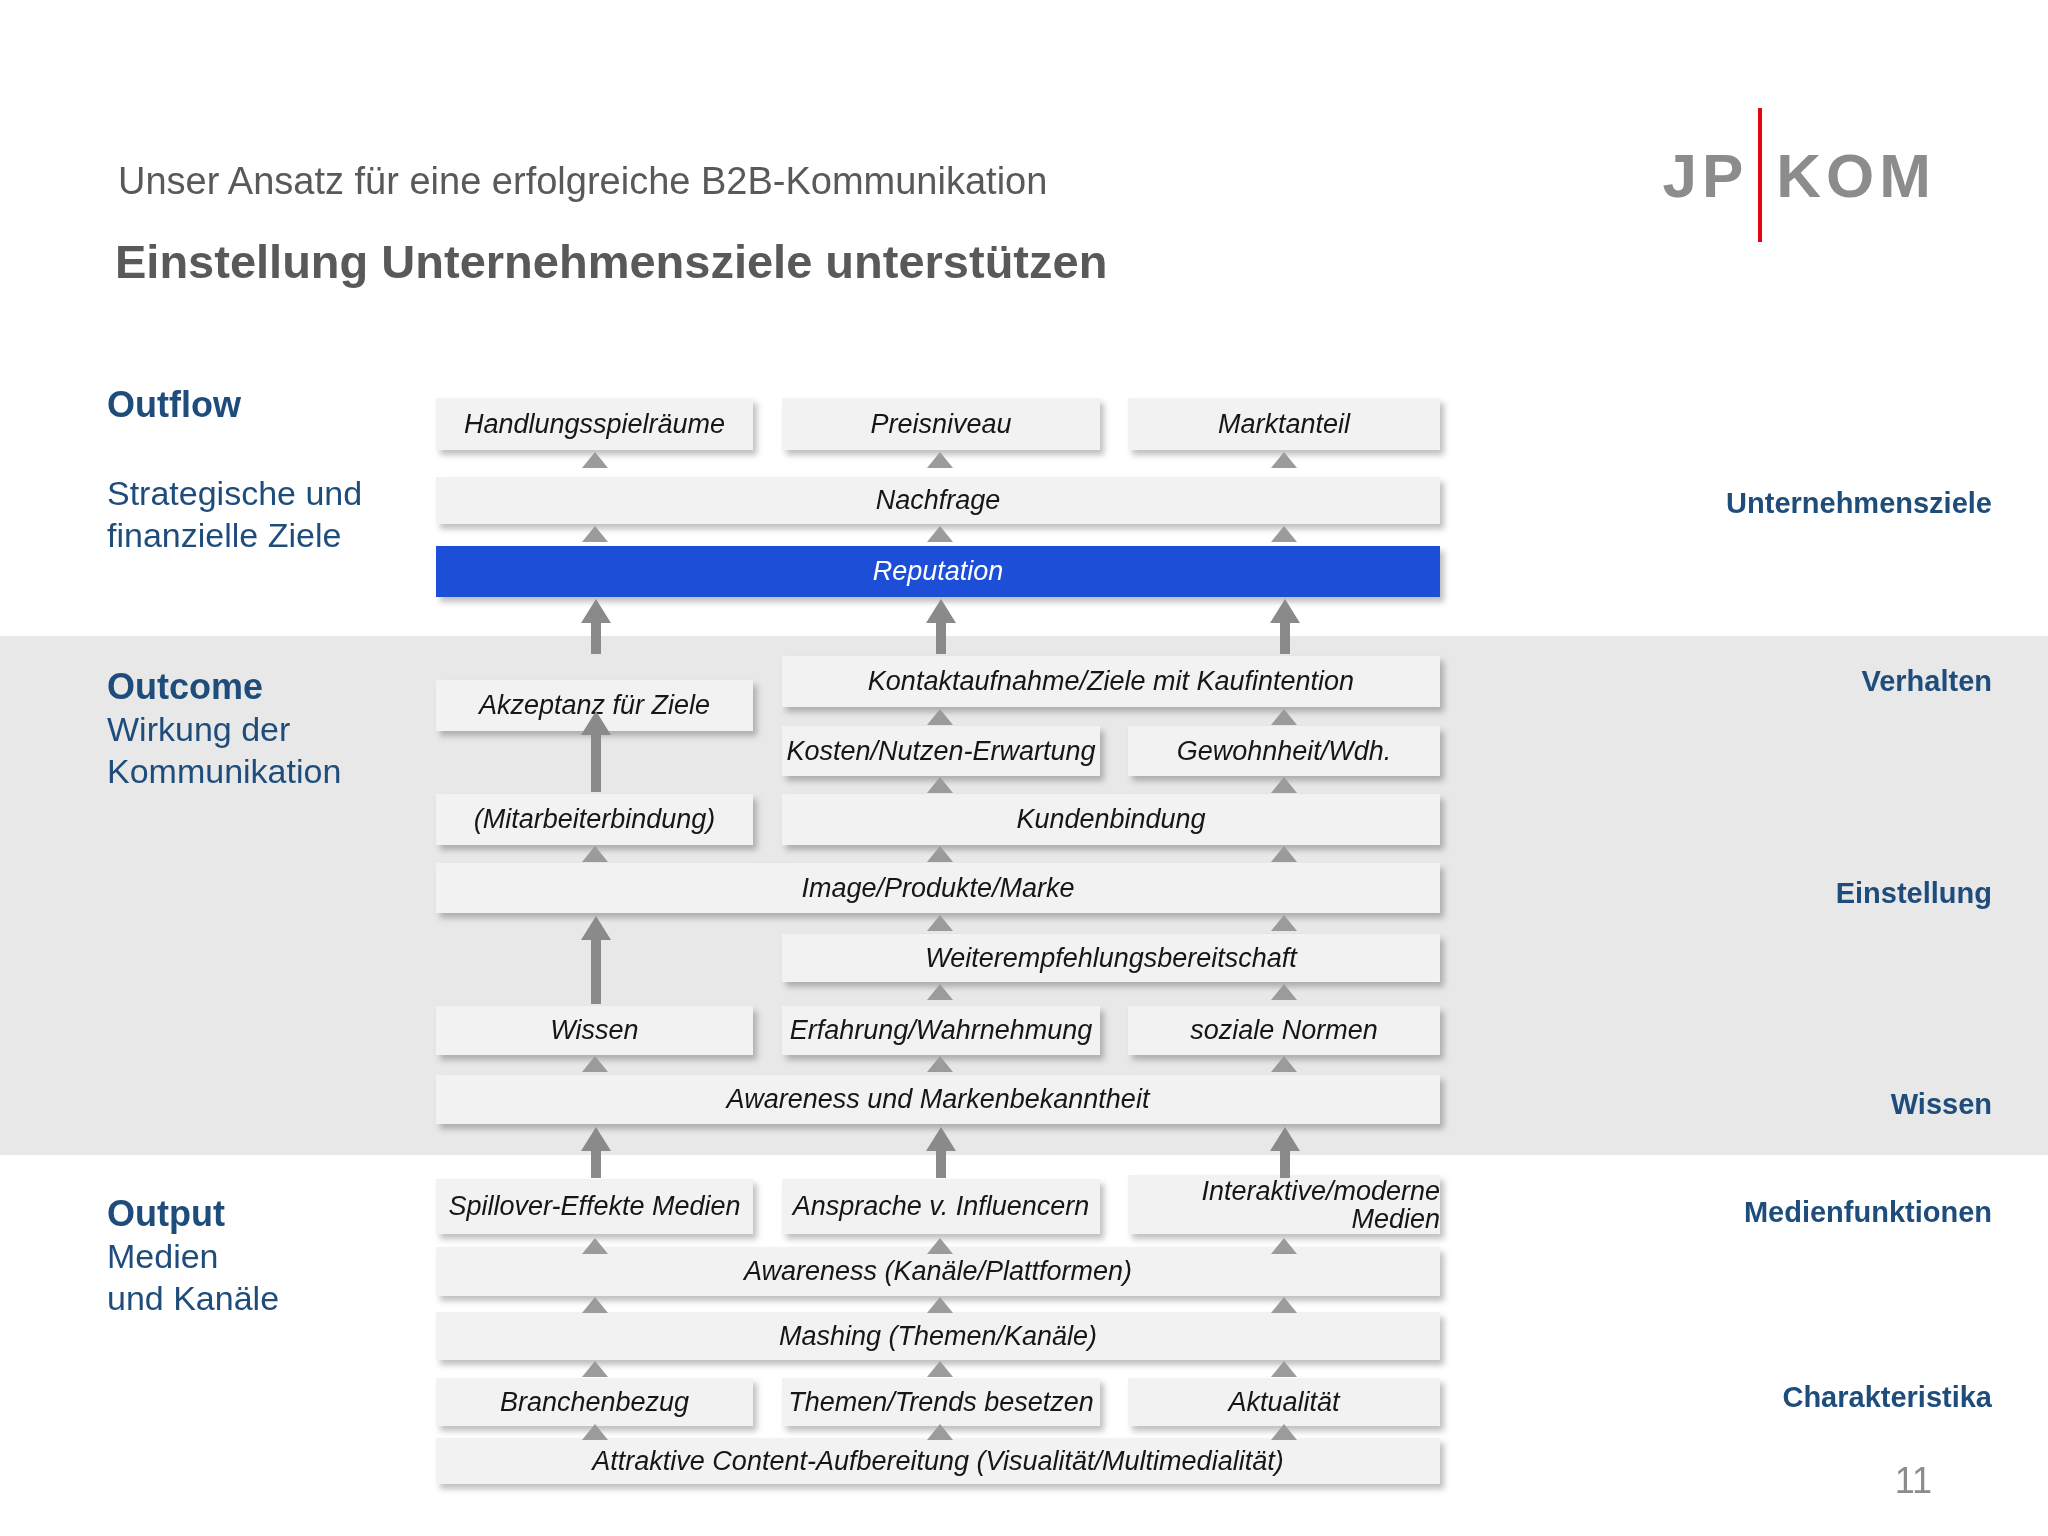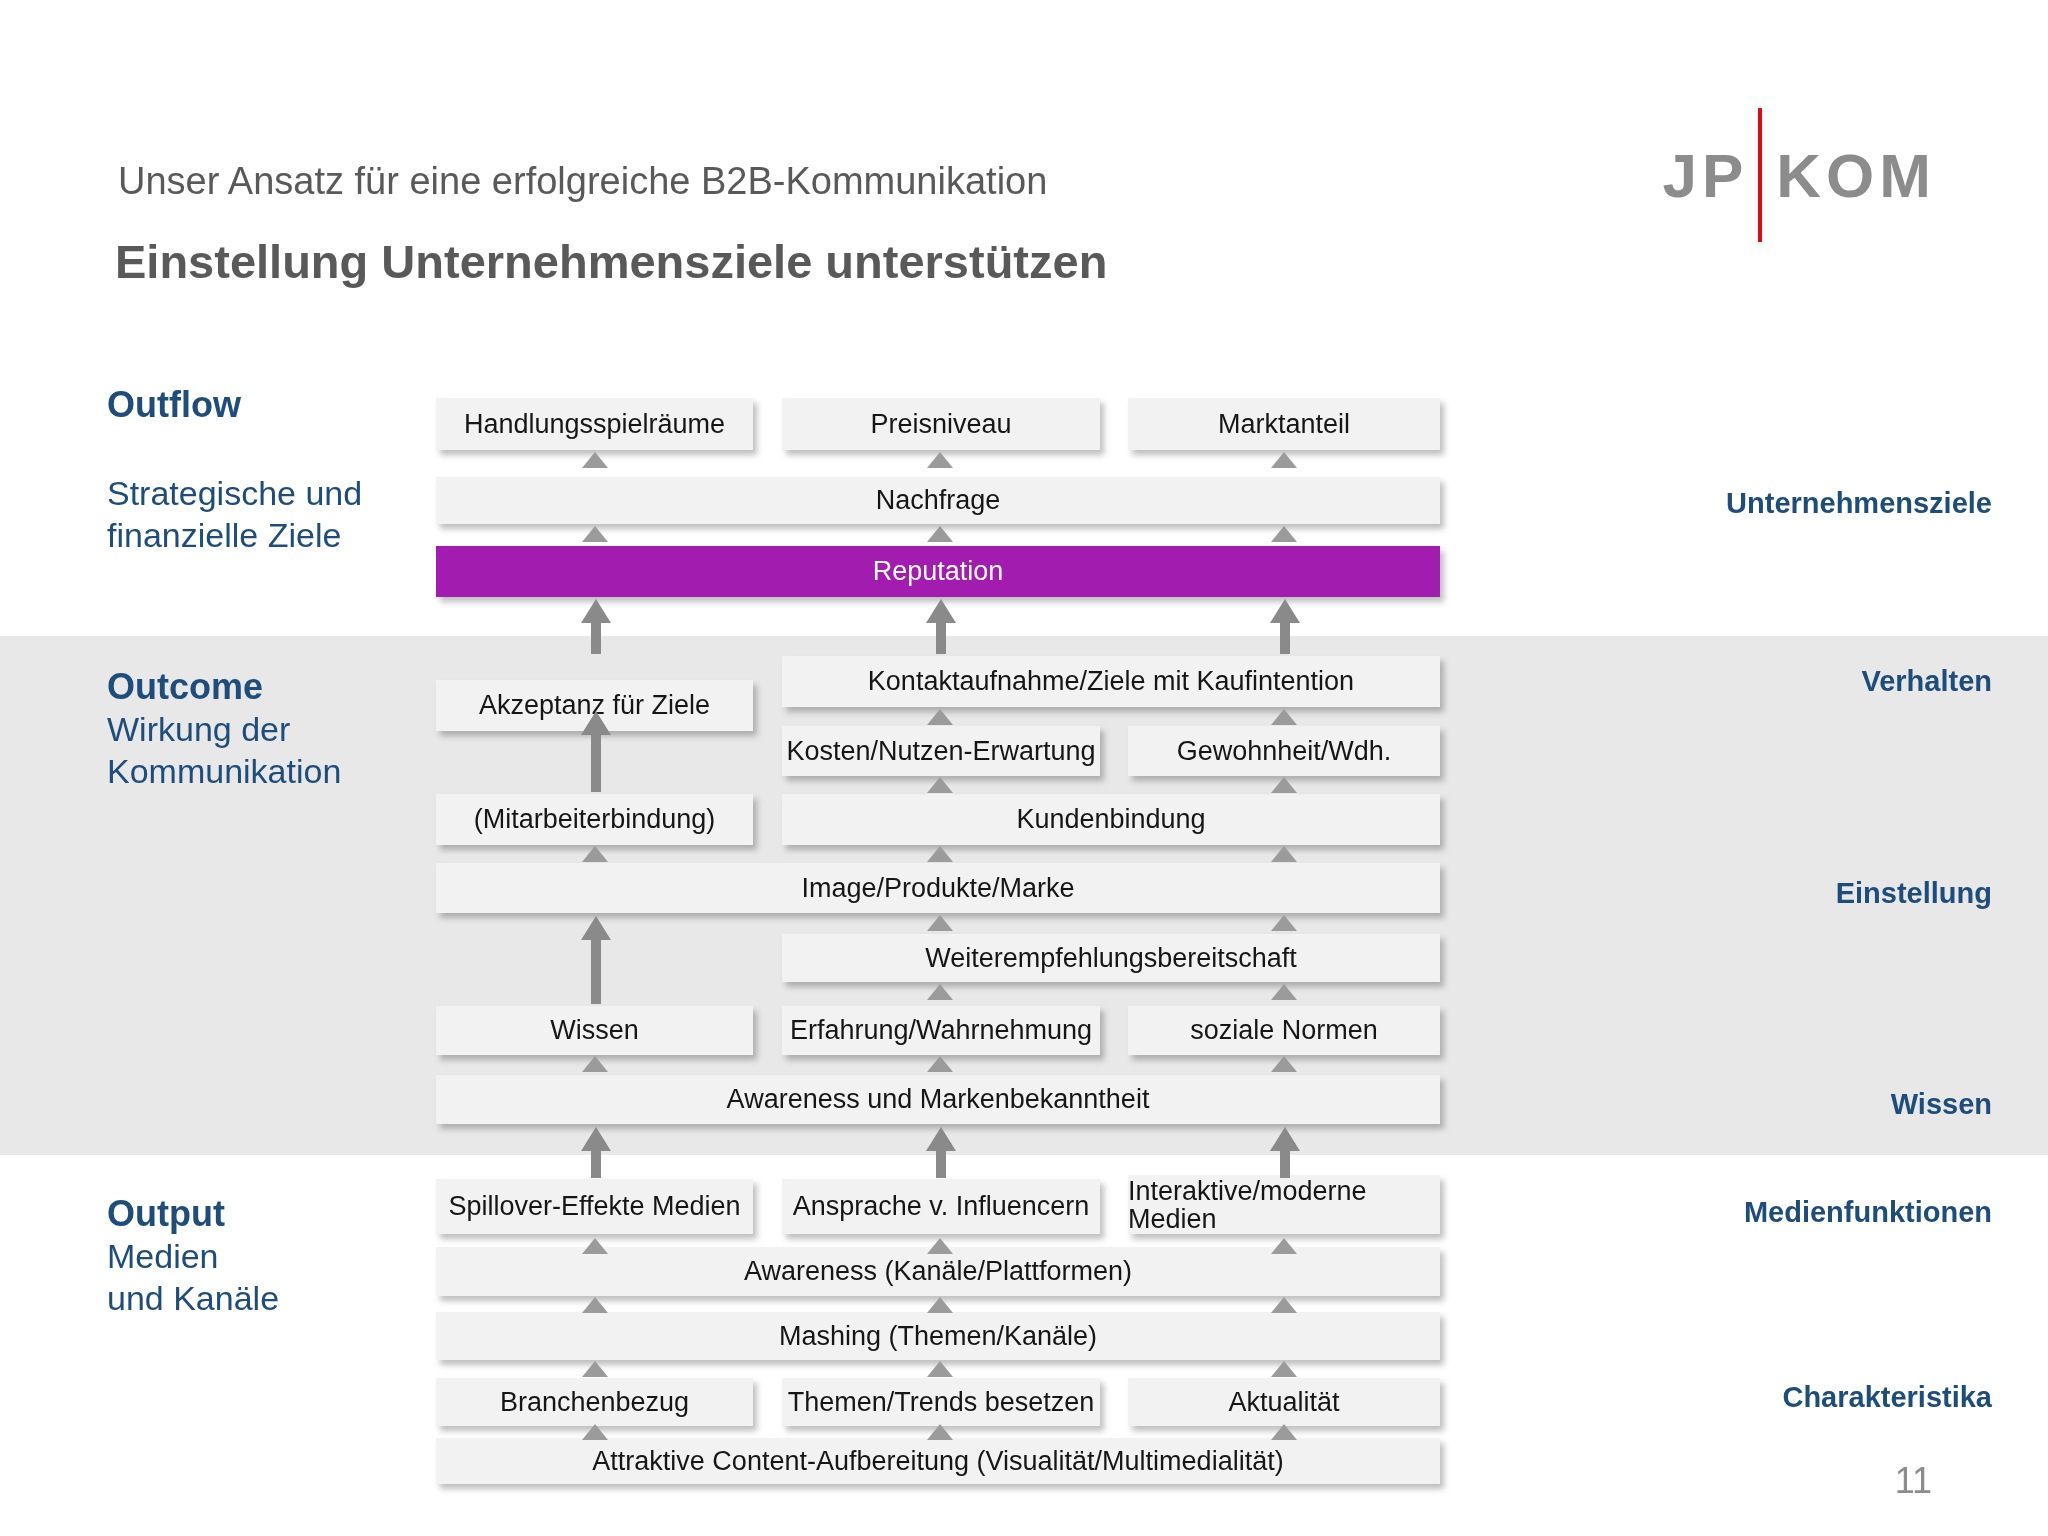--- a/index.html
+++ b/index.html
@@ -12,25 +12,26 @@
   .logo{position:absolute;top:108px;right:112px;height:134px;display:flex;align-items:center;}
   .logo .word{font-size:62px;font-weight:bold;color:#8c8c8c;letter-spacing:5px;}
   .logo .bar{width:4px;height:134px;background:#e30613;margin:0 14px 0 10px;}
   .band{position:absolute;left:0;top:636px;width:2048px;height:519px;background:#e8e8e8;}
   .lgroup{position:absolute;left:107px;color:#1e4d7c;}
   .lhead{font-size:36px;font-weight:bold;}
   .lsub{font-size:34px;line-height:42px;}
   .rlabel{position:absolute;right:56px;width:500px;text-align:right;font-size:29px;font-weight:bold;color:#1e4d7c;}
   .box{
     position:absolute;z-index:1;background:#f2f2f2;color:#161616;
-    display:flex;align-items:center;justify-content:center;text-align:left;
+    display:flex;align-items:center;justify-content:center;text-align:right;
     font-size:27px;line-height:29px;
     box-shadow:4px 5px 6px rgba(0,0,0,0.25);
-  }
-  .box.blue{background:#a21caf;color:#ffffff;}
+    font-style:italic;
+  }
+  .box.blue{background:#1d4ed8;color:#ffffff;}
   .tri{
     position:absolute;z-index:3;width:0;height:0;
     border-left:13px solid transparent;border-right:13px solid transparent;
     border-bottom:16px solid #9b9b9b;
   }
   .larrow{position:absolute;z-index:2;width:30px;display:flex;flex-direction:column;align-items:center;}
   .larrow .head{
     width:0;height:0;
     border-left:15px solid transparent;border-right:15px solid transparent;
     border-bottom:24px solid #8a8a8a;

